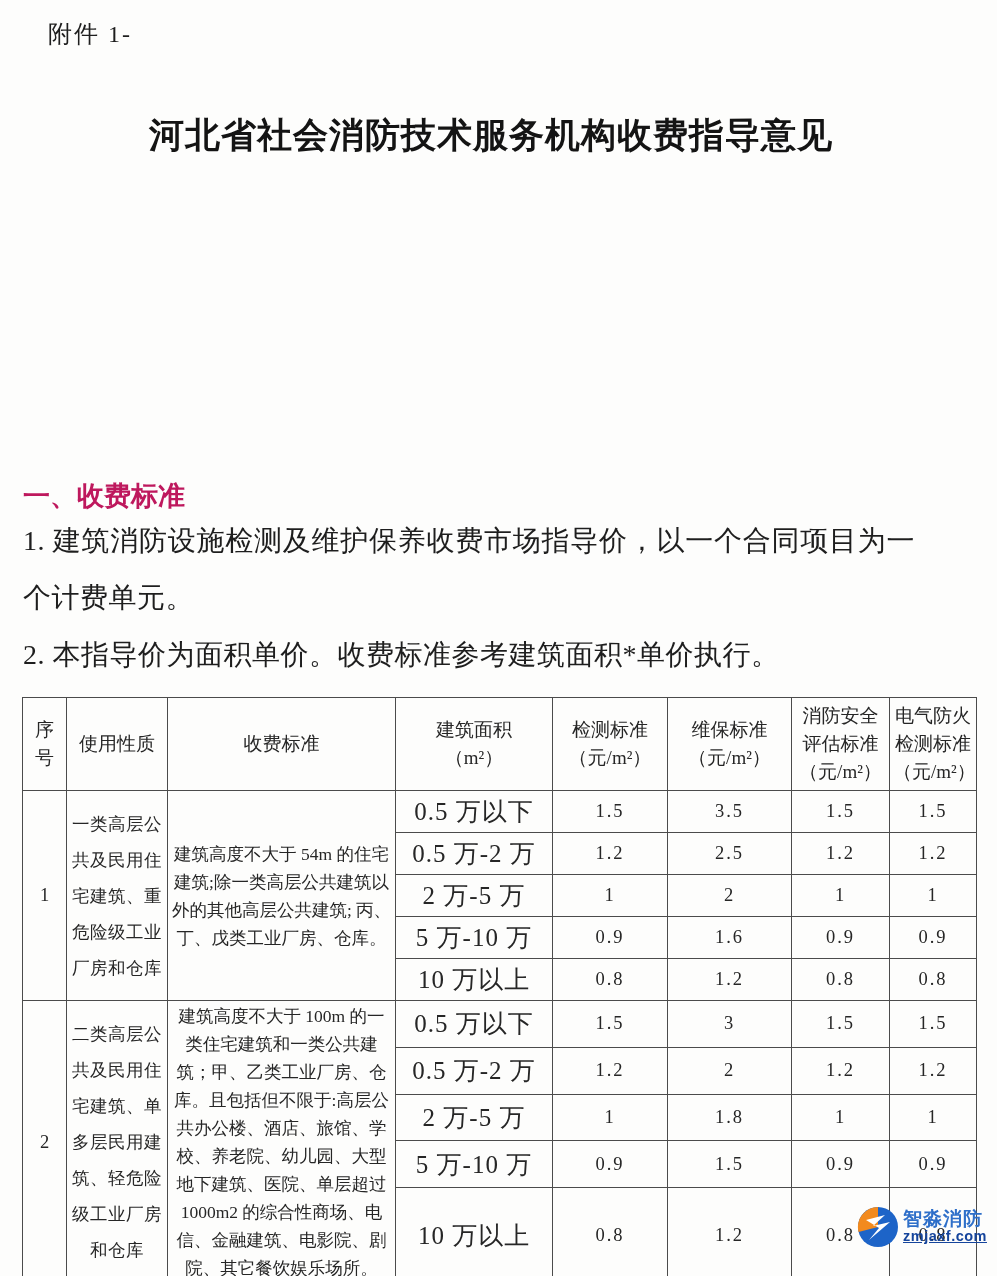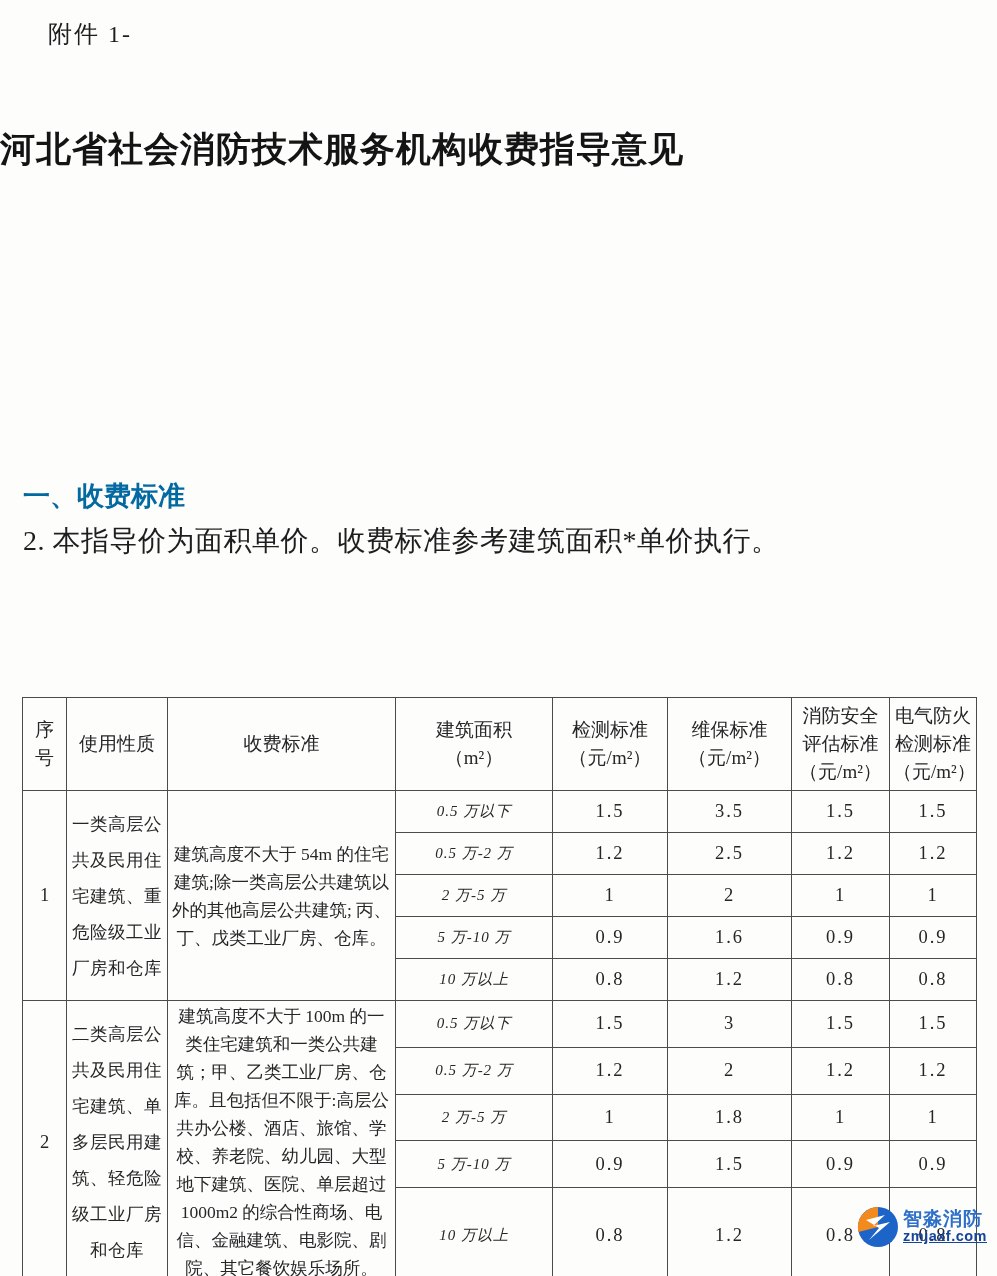--- a/index.html
+++ b/index.html
@@ -18,22 +18,22 @@
   }
   .attachment {
     position: absolute;
     left: 48px; top: 18px;
     font-size: 24px;
     letter-spacing: 2px;
     color: #1e1e1e;
   }
   .title {
     position: absolute;
-    left: 0; right: 0; top: 126px;
-    text-align: left;
+    left: 0; right: 0; top: 112px;
+    text-align: center;
     font-family: "Liberation Sans", "DejaVu Sans", sans-serif;
     font-weight: 700;
     font-size: 35px;
     letter-spacing: 1px;
     color: #141414;
   }
   .intro {
     position: absolute;
     left: 23px; top: 222px;
     width: 892px;
@@ -43,21 +43,21 @@
     text-align: justify;
     letter-spacing: 0.5px;
     color: #1e1e1e;
   }
   .section-heading {
     position: absolute;
     left: 23px; top: 478px;
     font-family: "Liberation Sans", "DejaVu Sans", sans-serif;
     font-weight: 700;
     font-size: 27px;
-    color: #0369a1;
+    color: #be185d;
   }
   .items {
     position: absolute;
     left: 23px; top: 512px;
     width: 892px;
     font-size: 28px;
     line-height: 57px;
     text-align: justify;
     letter-spacing: 0.5px;
     color: #1e1e1e;
@@ -95,21 +95,21 @@
     padding: 2px 4px 2px 6px;
     letter-spacing: 0.5px;
   }
   td.class-cell {
     text-align: left;
     font-size: 17.5px;
     line-height: 28px;
     padding: 2px 4px 2px 6px;
     text-align: justify;
   }
-  td.area-cell { font-size: 15px; letter-spacing: 1px; font-style: italic; }
+  td.area-cell { font-size: 25px; letter-spacing: 1px; }
   td.num-cell { font-size: 18.5px; letter-spacing: 2px; }
   td.seq-cell { font-size: 18.5px; }
   .watermark {
     position: absolute;
     left: 857px; top: 1206px;
     width: 138px;
     display: flex;
     align-items: center;
     gap: 4px;
     font-family: "Liberation Sans", "DejaVu Sans", sans-serif;
@@ -138,20 +138,21 @@
 <div class="page">
 
   <div class="attachment">附件 1-</div>
 
   <h1 class="title">河北省社会消防技术服务机构收费指导意见</h1>
 
 
   <h2 class="section-heading">一、收费标准</h2>
 
   <div class="items">
+    <p>1. 建筑消防设施检测及维护保养收费市场指导价，以一个合同项目为一个计费单元。</p>
     <p>2. 本指导价为面积单价。收费标准参考建筑面积*单价执行。</p>
   </div>
 
   <table class="fee-table">
     <colgroup>
       <col style="width:44px">
         <col style="width:101px">
         <col style="width:228px">
         <col style="width:157px">
       <col style="width:115px">

